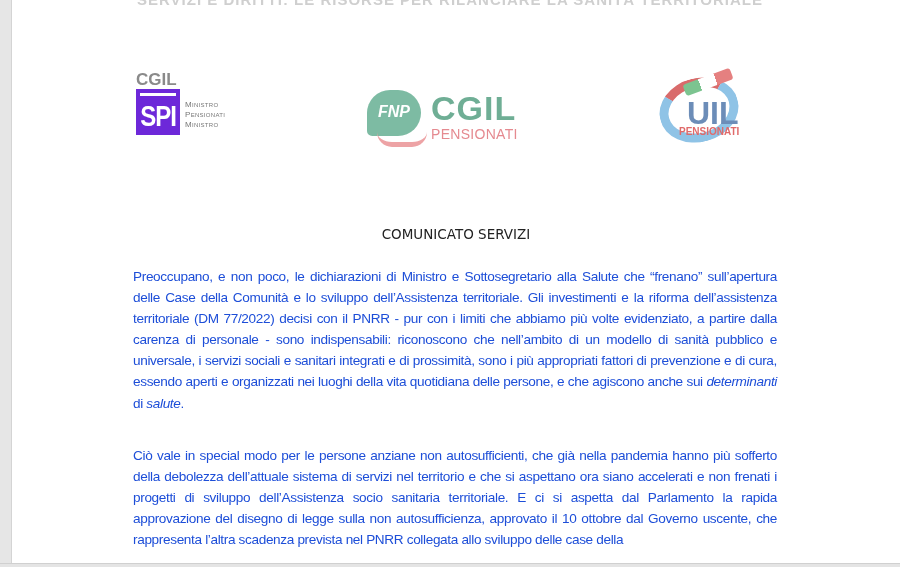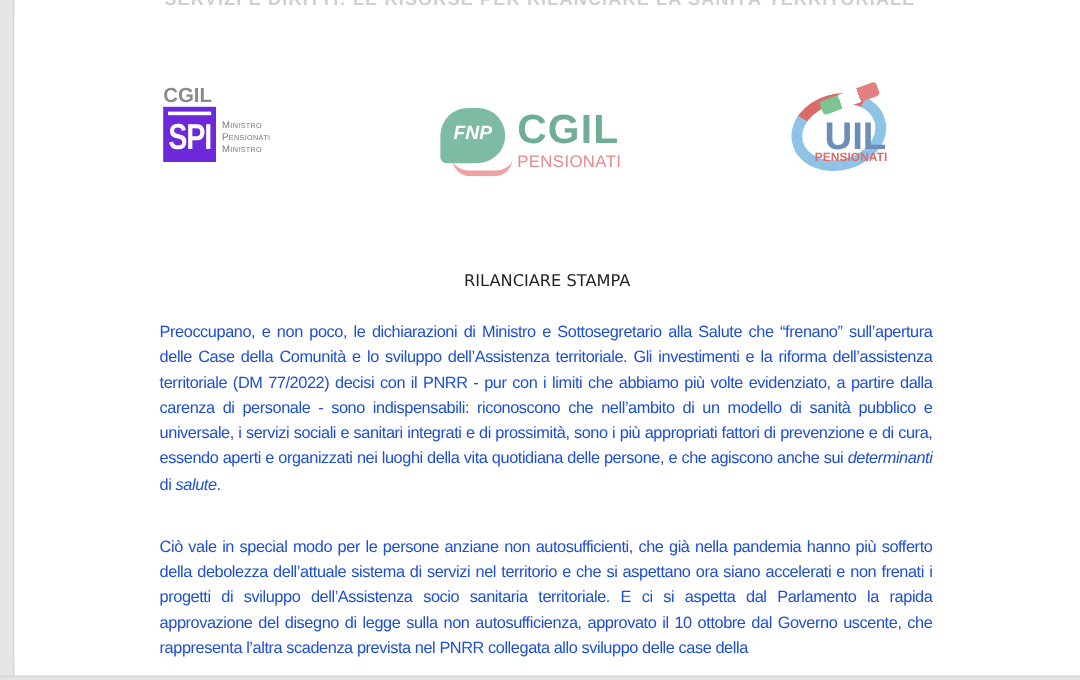--- a/index.html
+++ b/index.html
@@ -129,20 +129,20 @@
     <div class="cisl-sub">PENSIONATI</div>
   </div>
 
   <div class="logo logo-uil">
     <div class="uil-ring"></div>
     <div class="uil-flag"></div>
     <div class="uil-word">UIL</div>
     <div class="uil-sub">PENSIONATI</div>
   </div>
 
-  <div class="doc-heading">RILANCIARE STAMPA</div>
+  <div class="doc-heading">COMUNICATO SERVIZI</div>
 
   <p class="para p1" style="margin:0"><span>Preoccupano, e non poco, le dichiarazioni di Ministro e Sottosegretario alla Salute che “frenano” sull’apertura delle Case della Comunità e lo sviluppo dell’Assistenza territoriale. Gli investimenti e la riforma dell’assistenza territoriale (DM 77/2022) decisi con il PNRR - pur con i limiti che abbiamo più volte evidenziato, a partire dalla carenza di personale - sono indispensabili: riconoscono che nell’ambito di un modello di sanità pubblico e universale, i servizi sociali e sanitari integrati e di prossimità, sono i più appropriati fattori di prevenzione e di cura, essendo aperti e organizzati nei luoghi della vita quotidiana delle persone, e che agiscono anche sui </span><em>determinanti</em><span> di </span><em>salute</em><span>.</span></p>
 
   <p class="para p2" style="margin:0">Ciò vale in special modo per le persone anziane non autosufficienti, che già nella pandemia hanno più sofferto della debolezza dell’attuale sistema di servizi nel territorio e che si aspettano ora siano accelerati e non frenati i progetti di sviluppo dell’Assistenza socio sanitaria territoriale. E ci si aspetta dal Parlamento la rapida approvazione del disegno di legge sulla non autosufficienza, approvato il 10 ottobre dal Governo uscente, che rappresenta l’altra scadenza prevista nel PNRR collegata allo sviluppo delle case della</p>
 </div>
 
 <div class="bottom-bar"></div>
 
 </body></html>

